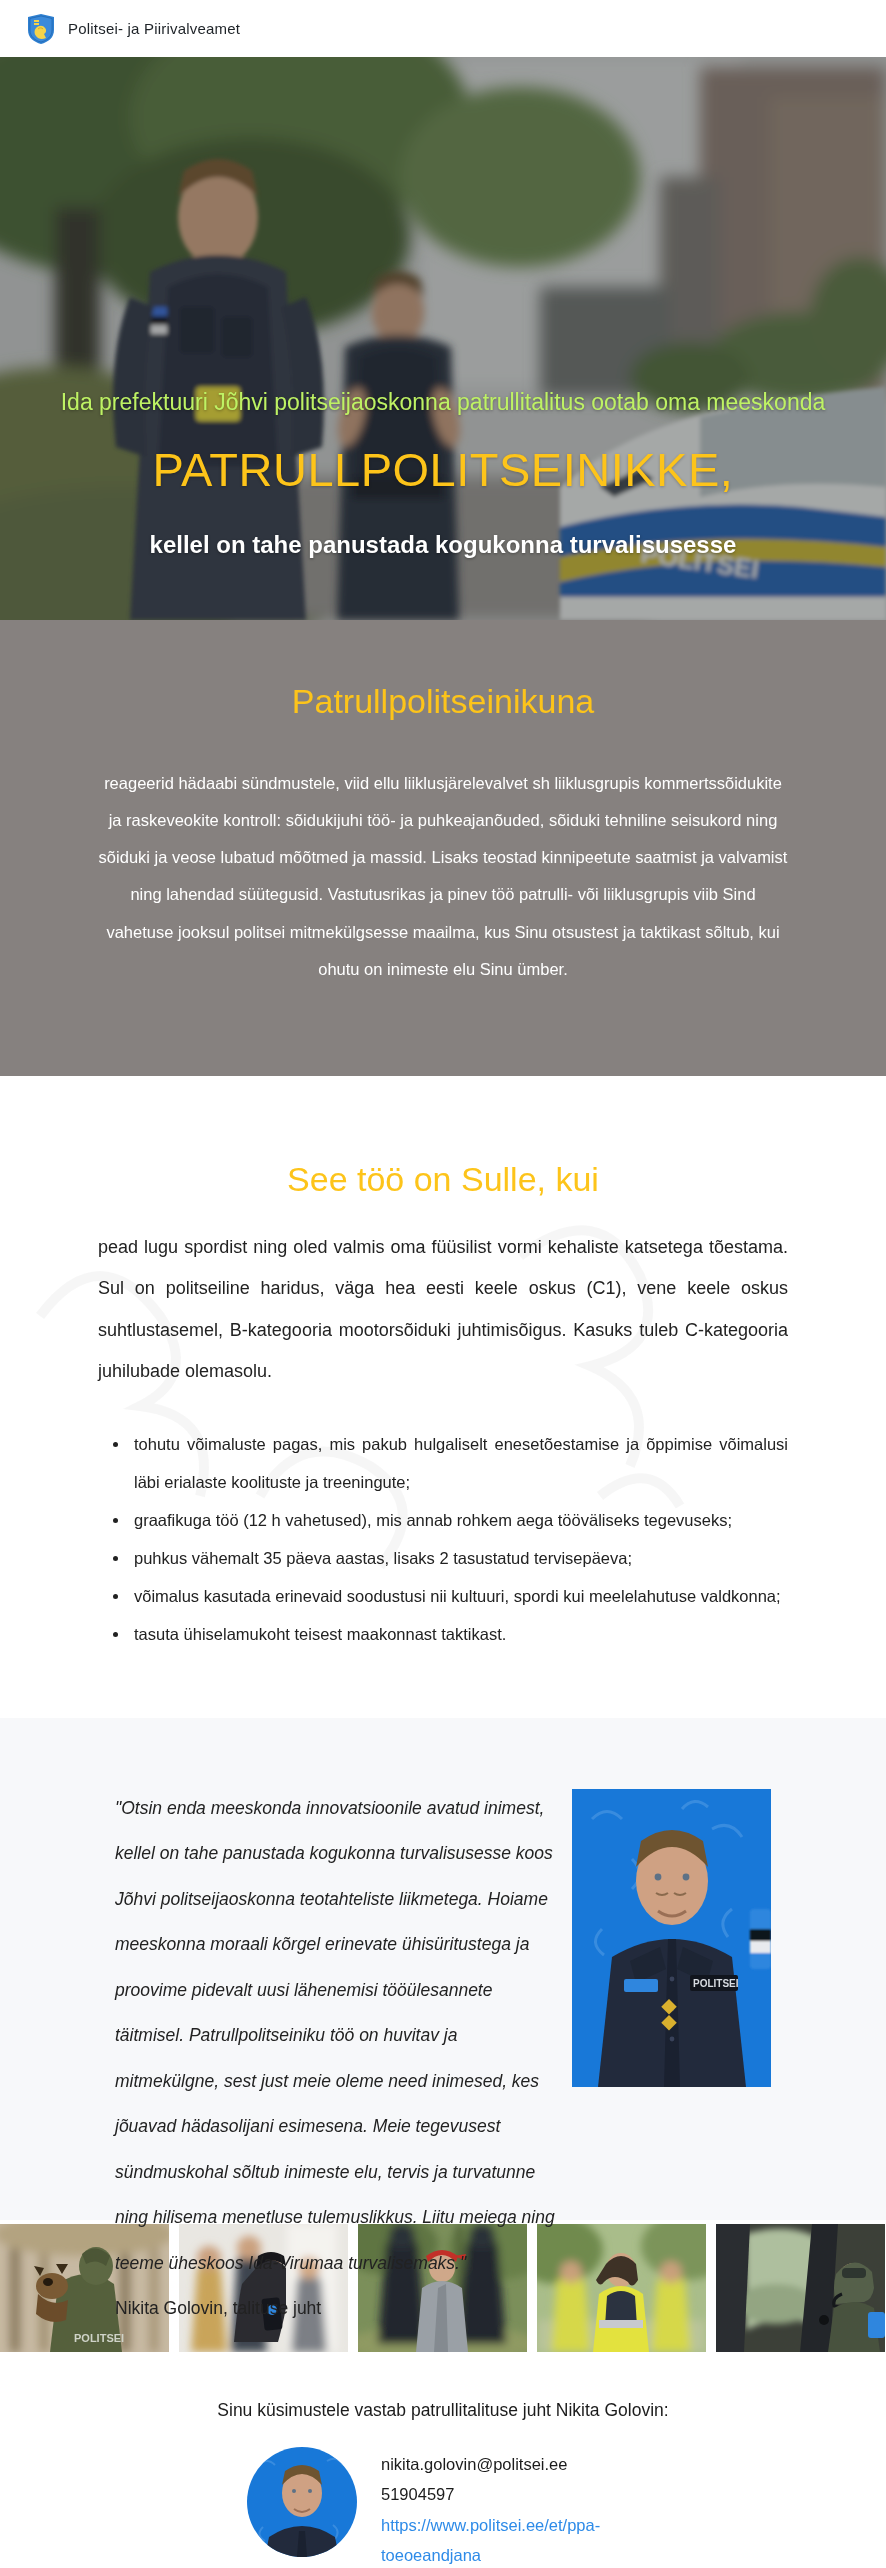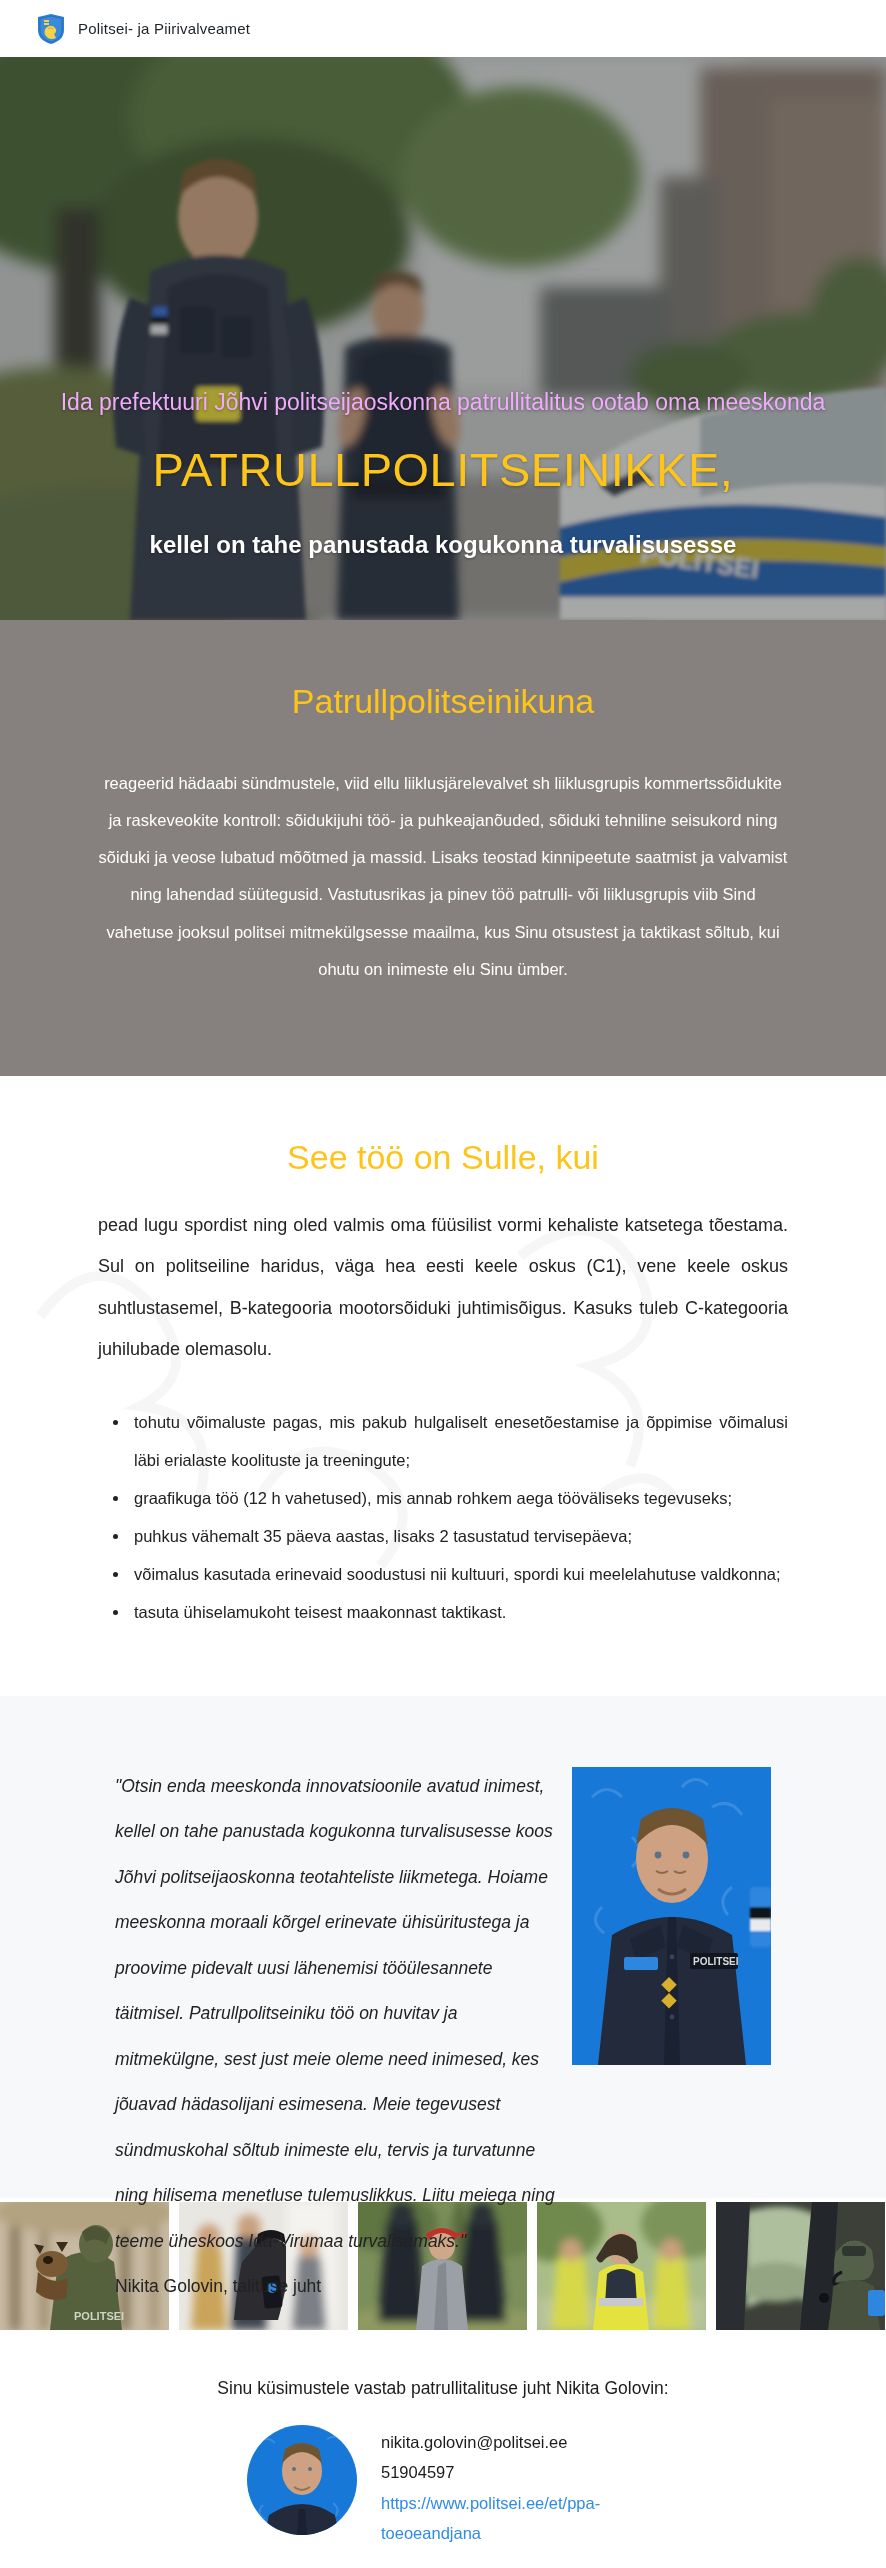--- a/index.html
+++ b/index.html
@@ -1,40 +1,40 @@
 <!DOCTYPE html>
 <html><head>
 <meta charset="utf-8">
 <style>
   html,body{margin:0;padding:0;background:#ffffff;}
   body{width:886px;font-family:"Liberation Sans","DejaVu Sans",sans-serif;color:#222;position:relative;}
   .page{width:886px;height:2568px;position:relative;overflow:hidden;background:#fff;}
 
   
-  .topbar{height:57px;background:#fff;display:flex;align-items:center;padding-left:38px;box-sizing:border-box;}
+  .topbar{height:57px;background:#fff;display:flex;align-items:center;padding-left:28px;box-sizing:border-box;}
   .brand{font-size:15px;color:#1e2328;margin-left:14px;letter-spacing:.2px;}
   .logo{width:26px;height:30px;}
 
   
   .hero{position:relative;height:563px;overflow:hidden;background:#5c6158;}
   .hero svg{position:absolute;inset:0;}
   .hero-text{position:absolute;left:0;right:0;top:332px;text-align:center;z-index:5;}
-  .hero-intro{color:#f0abfc;font-size:23px;margin:0 0 26px 0;font-weight:400;text-shadow:0 1px 3px rgba(0,0,0,.35);}
+  .hero-intro{color:#bef264;font-size:23px;margin:0 0 26px 0;font-weight:400;text-shadow:0 1px 3px rgba(0,0,0,.35);}
   .hero-title{color:var(--yellow);font-size:47px;font-weight:400;margin:0 0 34px 0;letter-spacing:.5px;text-shadow:0 1px 3px rgba(0,0,0,.25);}
   .hero-sub{color:#fff;font-size:24px;font-weight:700;margin:0;text-shadow:0 1px 3px rgba(0,0,0,.35);}
 
   :root{--yellow:#fdc41a;--band:#86817f;--link:#2e8be8;--quotebg:#f7f8fa;}
 
   
   .band{background:var(--band);padding:62px 98px 88px;box-sizing:border-box;text-align:center;}
   .band h2{color:var(--yellow);font-size:34px;font-weight:400;margin:0 0 44px 0;}
   .band p{color:#fff;font-size:16.5px;line-height:2.25;margin:0;}
 
   
-  .features{position:relative;padding:62px 98px 0;box-sizing:border-box;}
+  .features{position:relative;padding:84px 98px 0;box-sizing:border-box;}
   .wm{position:absolute;inset:0;pointer-events:none;}
   .features h2{color:var(--yellow);font-size:34px;font-weight:400;text-align:center;margin:0 0 28px 0;position:relative;}
   .features .para{font-size:18px;line-height:2.3;text-align:justify;margin:0 0 34px 0;position:relative;}
   ul.benefits{margin:6px 0 0 14px;padding:0 0 0 18px;position:relative;}
   ul.benefits li{font-size:16.5px;line-height:2.3;text-align:justify;padding-left:4px;}
 
   
   .quote-sec{background:var(--quotebg);margin-top:64px;padding:68px 0 0 115px;box-sizing:border-box;height:502px;position:relative;}
   .quote-text{width:440px;font-style:italic;font-size:17.5px;line-height:2.6;color:#222;margin:0;}
   .quote-author{font-style:normal;font-size:17.5px;line-height:2.6;margin:0;}

